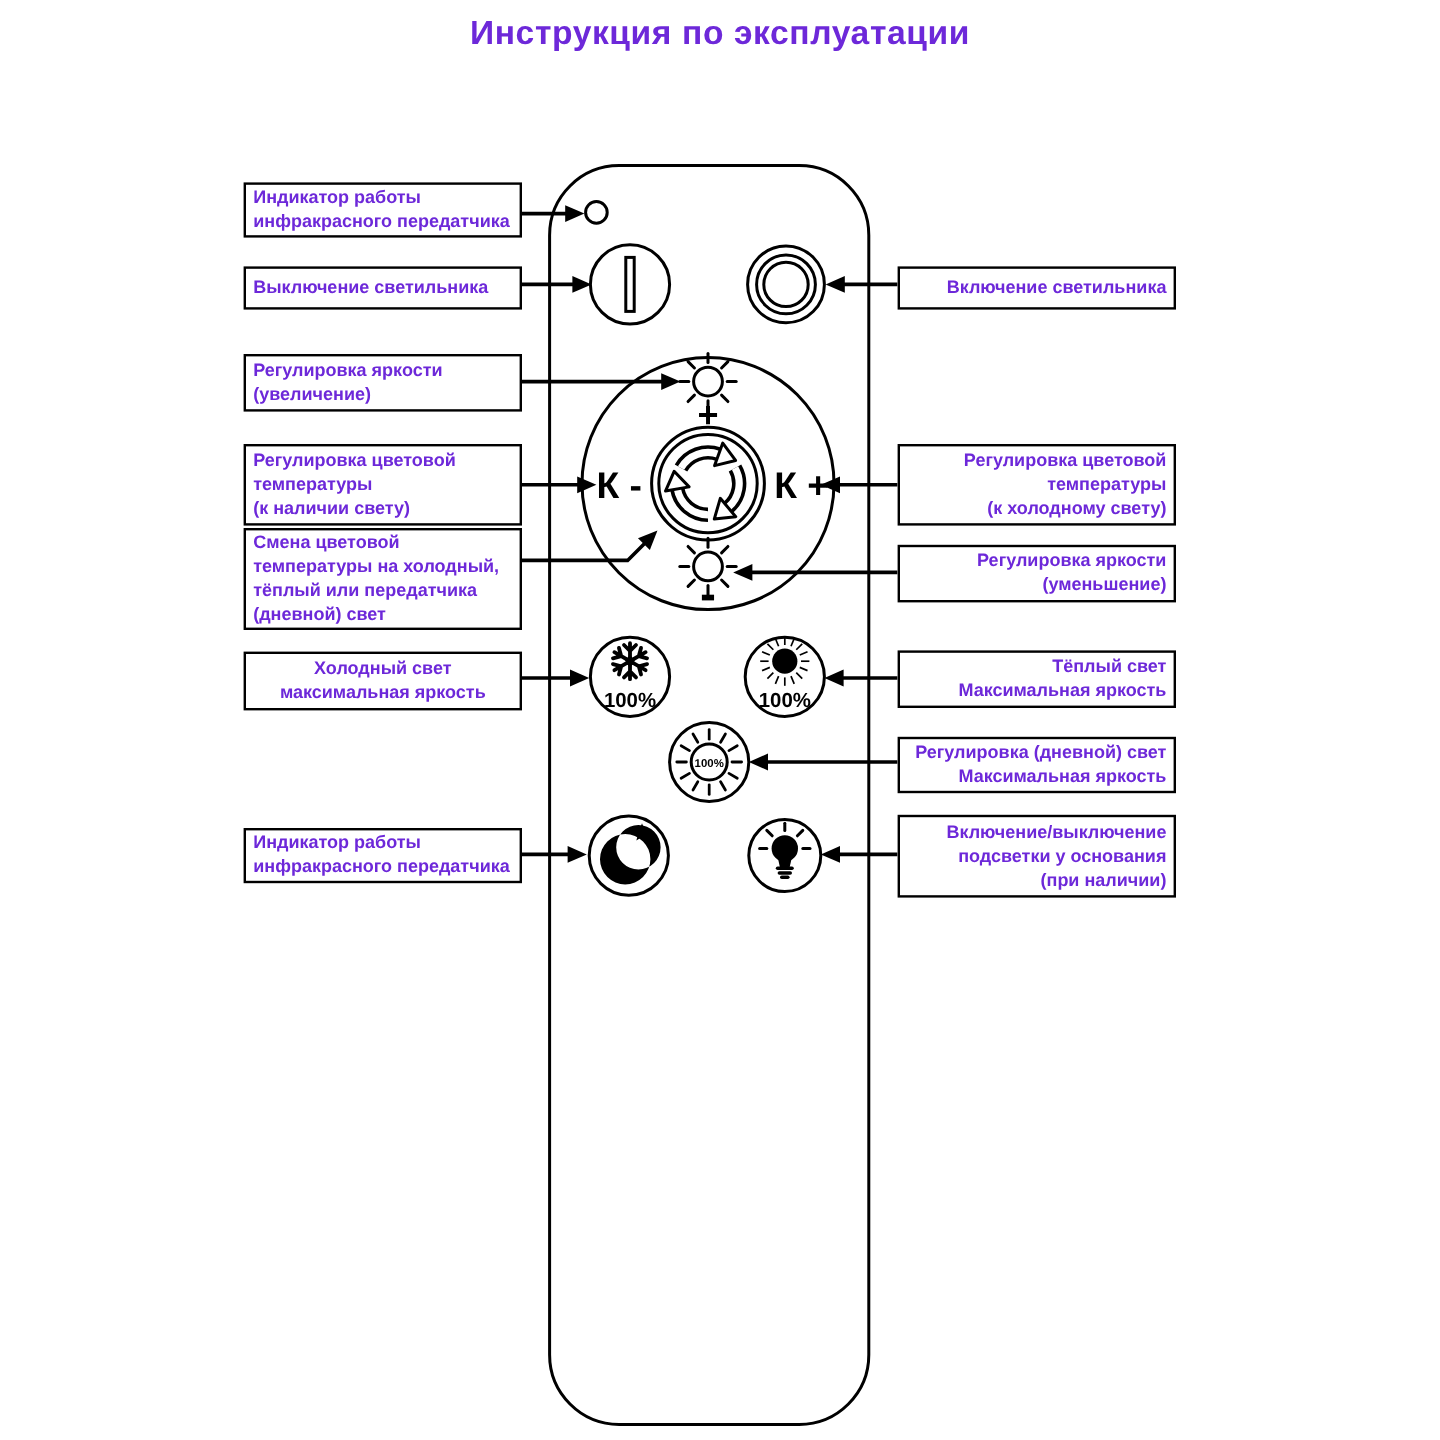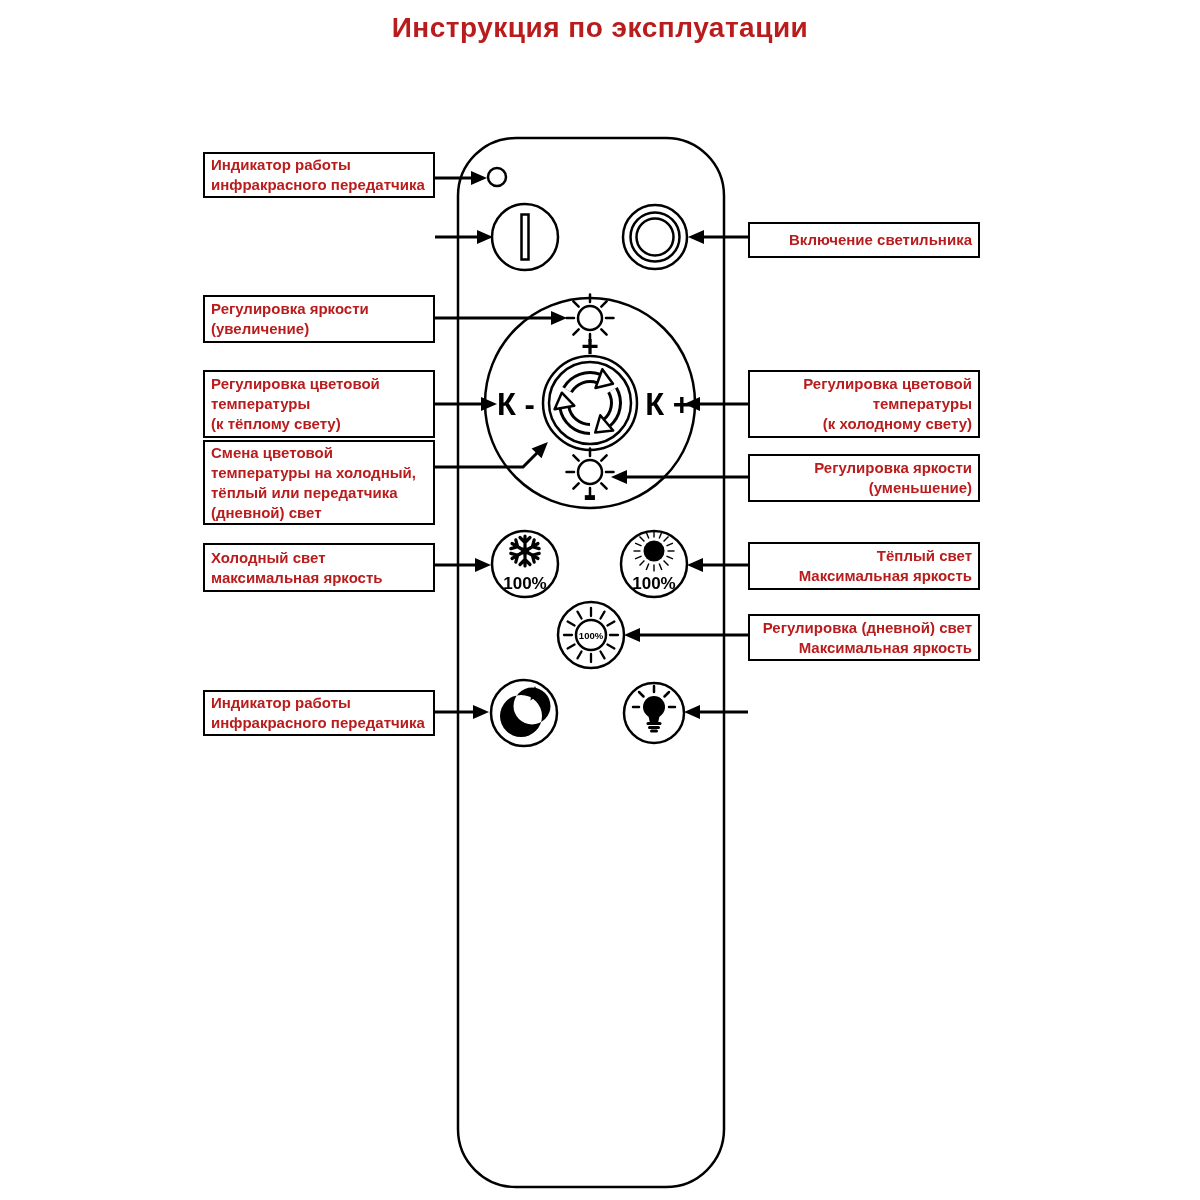--- a/index.html
+++ b/index.html
@@ -1,18 +1,18 @@
 <!DOCTYPE html>
 <html><head>
 <meta charset="utf-8">
 <style>
   html,body{margin:0;padding:0;background:#fff;}
   .canvas{
     position:relative;width:1200px;height:1200px;background:#ffffff;
-    font-family:"Liberation Sans",sans-serif;color:#b91c1c;overflow:hidden;
+    font-family:"Liberation Sans",sans-serif;color:#6d28d9;overflow:hidden;
   }
   .title{
     position:absolute;top:12px;left:0;width:1200px;text-align:center;
     font-size:28px;font-weight:bold;letter-spacing:.5px;
   }
   .subtitle{
     position:absolute;top:72px;left:0;width:1200px;text-align:center;
     font-size:21px;font-weight:bold;
   }
   .diagram-svg{position:absolute;left:0;top:0;}
@@ -220,36 +220,39 @@
     <path class="arrow" d="M748,477 L625,477" marker-end="url(#ah)"></path>
     <path class="arrow" d="M748,565 L701,565" marker-end="url(#ah)"></path>
     <path class="arrow" d="M748,635 L638,635" marker-end="url(#ah)"></path>
     <path class="arrow" d="M748,712 L698,712" marker-end="url(#ah)"></path>
   </svg>
 
   <div class="callout left" style="left:203px;top:152px;width:232px;height:46px;">
     <div>Индикатор работы</div>
     <div>инфракрасного передатчика</div>
   </div>
+  <div class="callout left" style="left:203px;top:222px;width:232px;height:29px;">
+    <div>Выключение светильника</div>
+  </div>
   <div class="callout left" style="left:203px;top:295px;width:232px;height:48px;">
     <div>Регулировка яркости</div>
     <div>(увеличение)</div>
   </div>
   <div class="callout left" style="left:203px;top:370px;width:232px;height:68px;">
     <div>Регулировка цветовой</div>
     <div>температуры</div>
-    <div>(к тёплому свету)</div>
+    <div>(к наличии свету)</div>
   </div>
   <div class="callout left" style="left:203px;top:440px;width:232px;height:85px;">
     <div>Смена цветовой</div>
     <div>температуры на холодный,</div>
     <div>тёплый или передатчика</div>
     <div>(дневной) свет</div>
   </div>
-  <div class="callout left" style="left:203px;top:543px;width:232px;height:49px;">
+  <div class="callout left" style="left:203px;top:543px;width:232px;height:49px;text-align:center;">
     <div>Холодный свет</div>
     <div>максимальная яркость</div>
   </div>
   <div class="callout left" style="left:203px;top:690px;width:232px;height:46px;">
     <div>Индикатор работы</div>
     <div>инфракрасного передатчика</div>
   </div>
 
   <div class="callout right" style="left:748px;top:222px;width:232px;height:30px;">
     <div>Включение светильника</div>
@@ -264,14 +267,19 @@
     <div>(уменьшение)</div>
   </div>
   <div class="callout right" style="left:748px;top:542px;width:232px;height:48px;">
     <div>Тёплый свет</div>
     <div>Максимальная яркость</div>
   </div>
   <div class="callout right" style="left:748px;top:614px;width:232px;height:47px;">
     <div>Регулировка (дневной) свет</div>
     <div>Максимальная яркость</div>
   </div>
+  <div class="callout right" style="left:748px;top:679px;width:232px;height:69px;">
+    <div>Включение/выключение</div>
+    <div>подсветки у основания</div>
+    <div>(при наличии)</div>
+  </div>
 
 </div>
 
 </body></html>

